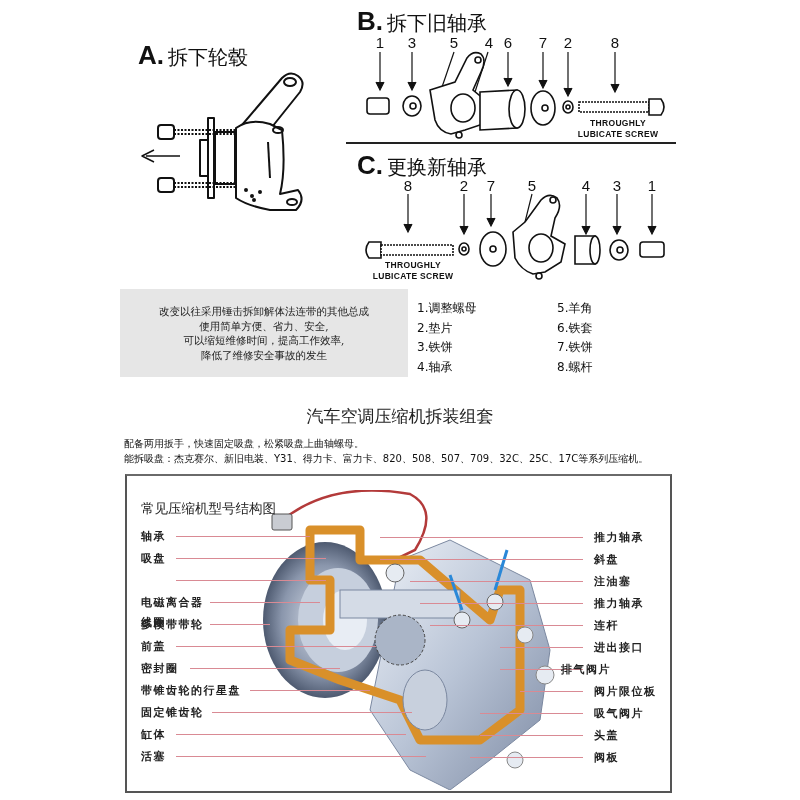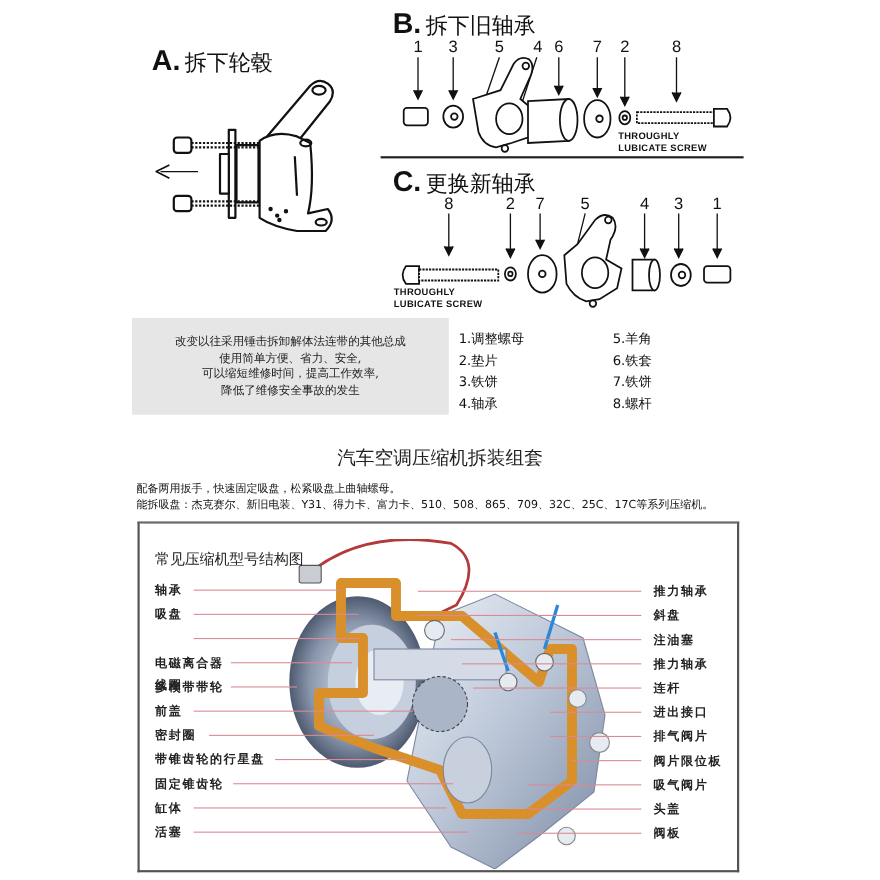--- a/index.html
+++ b/index.html
@@ -9,21 +9,21 @@
 
   
   .sec-title { position: absolute; font-weight: bold; color: #111; white-space: nowrap; }
   .sec-title .letter { font-family: "Liberation Sans", sans-serif; font-weight: bold; font-size: 26px; }
   .sec-title .cn { font-size: 20px; font-weight: normal; margin-left: 4px; }
 
   .rule { position: absolute; height: 2px; background: #222; }
 
   .num { position: absolute; font-family: "Liberation Sans", sans-serif; font-size: 15px; color: #111; transform: translateX(-50%); }
 
-  .screw-caption { position: absolute; font-family: "Liberation Sans", sans-serif; font-weight: bold; font-size: 8.5px; text-align: left; line-height: 11px; letter-spacing: 0.3px; color: #111; }
+  .screw-caption { position: absolute; font-family: "Liberation Sans", sans-serif; font-weight: bold; font-size: 8.5px; text-align: center; line-height: 11px; letter-spacing: 0.3px; color: #111; }
 
   
   .note-box { position: absolute; left: 120px; top: 289px; width: 288px; height: 88px; background: #e6e6e6; display: flex; flex-direction: column; align-items: center; justify-content: center; }
   .note-box .ln { font-family: "DejaVu Serif", serif; font-size: 10.5px; line-height: 14.5px; color: #222; white-space: nowrap; }
 
   
   .legend-col { position: absolute; top: 299px; }
   .legend-col .it { font-size: 12px; line-height: 19.5px; color: #111; white-space: nowrap; }
 
   
@@ -211,21 +211,21 @@
 </div>
 <div class="legend-col" style="left:557px;">
   <div class="it">5.羊角</div>
   <div class="it">6.铁套</div>
   <div class="it">7.铁饼</div>
   <div class="it">8.螺杆</div>
 </div>
 
 <div class="kit-title">汽车空调压缩机拆装组套</div>
 <div class="kit-line" style="top:437px;">配备两用扳手，快速固定吸盘，松紧吸盘上曲轴螺母。</div>
-<div class="kit-line" style="top:452px;">能拆吸盘：杰克赛尔、新旧电装、Y31、得力卡、富力卡、510、508、865、709、32C、25C、17C等系列压缩机。</div>
+<div class="kit-line" style="top:452px;">能拆吸盘：杰克赛尔、新旧电装、Y31、得力卡、富力卡、820、508、507、709、32C、25C、17C等系列压缩机。</div>
 
 <div class="frame"></div>
 
 <svg class="abs" style="left:250px; top:490px;" width="320" height="300" viewBox="0 0 320 300">
   <defs>
     <linearGradient id="metal" x1="0" y1="0" x2="1" y2="1">
       <stop offset="0" stop-color="#eef2f8"></stop>
       <stop offset="0.5" stop-color="#b9c4d6"></stop>
       <stop offset="1" stop-color="#7d8aa3"></stop>
     </linearGradient>
@@ -293,21 +293,21 @@
 <div class="lbl" style="left:594px; top:552px;">斜盘</div>
 <div class="lead" style="left:410px; top:581px; width:173px;"></div>
 <div class="lbl" style="left:594px; top:574px;">注油塞</div>
 <div class="lead" style="left:420px; top:603px; width:163px;"></div>
 <div class="lbl" style="left:594px; top:596px;">推力轴承</div>
 <div class="lead" style="left:430px; top:625px; width:153px;"></div>
 <div class="lbl" style="left:594px; top:618px;">连杆</div>
 <div class="lead" style="left:500px; top:647px; width:83px;"></div>
 <div class="lbl" style="left:594px; top:640px;">进出接口</div>
 <div class="lead" style="left:500px; top:669px; width:83px;"></div>
-<div class="lbl" style="left:594px; top:662px;">排气阀片</div>
+<div class="lbl" style="left:561px; top:662px;">排气阀片</div>
 <div class="lead" style="left:520px; top:691px; width:63px;"></div>
 <div class="lbl" style="left:594px; top:684px;">阀片限位板</div>
 <div class="lead" style="left:480px; top:713px; width:103px;"></div>
 <div class="lbl" style="left:594px; top:706px;">吸气阀片</div>
 <div class="lead" style="left:480px; top:735px; width:103px;"></div>
 <div class="lbl" style="left:594px; top:728px;">头盖</div>
 <div class="lead" style="left:470px; top:757px; width:113px;"></div>
 <div class="lbl" style="left:594px; top:750px;">阀板</div>
 
 </body></html>

